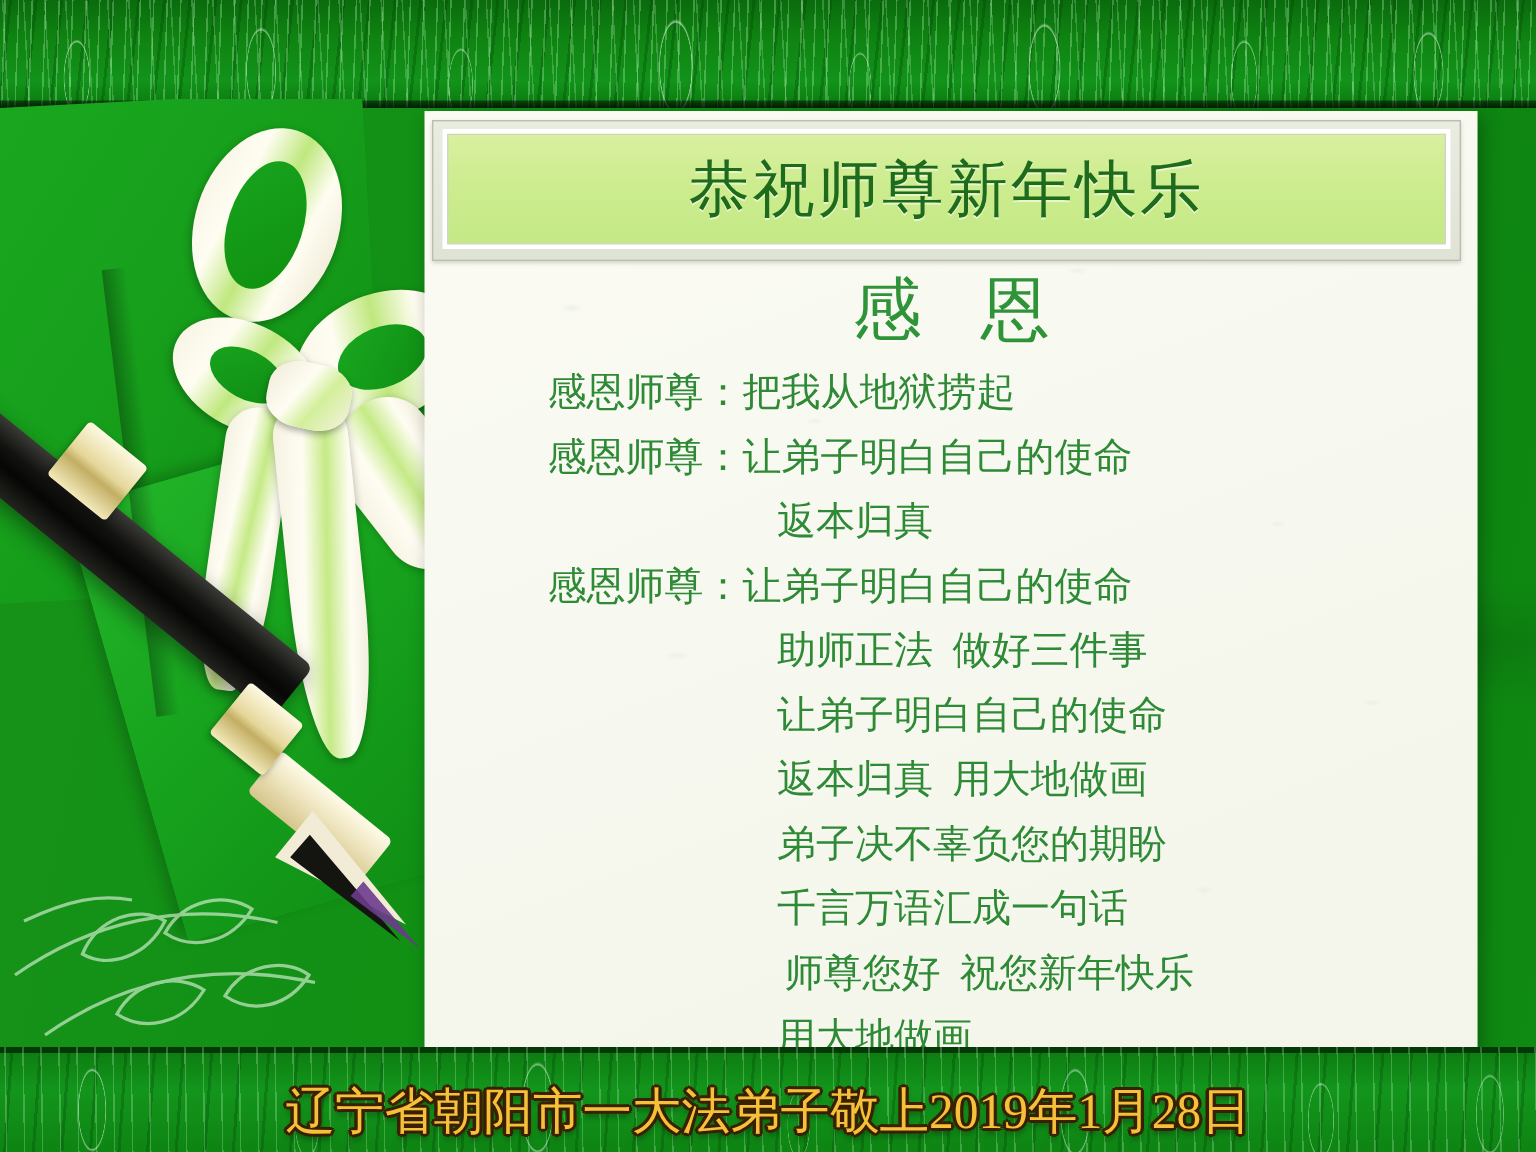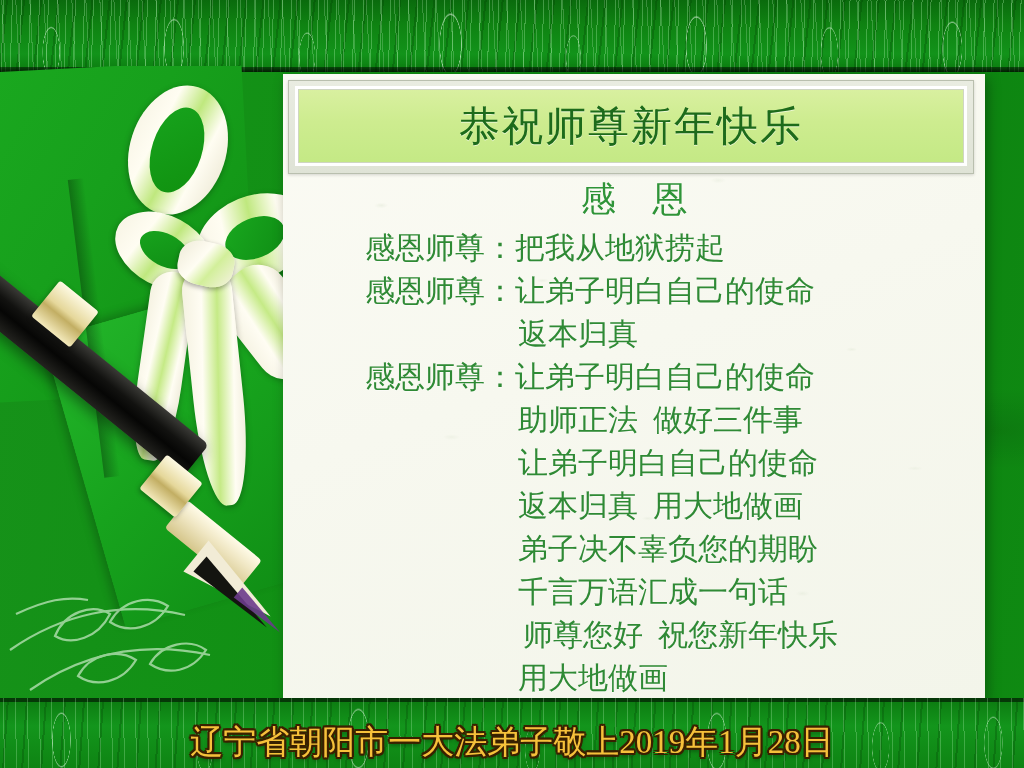--- a/index.html
+++ b/index.html
@@ -210,26 +210,26 @@
   .title-text{
     font-size:41px;color:#1d6b1b;letter-spacing:2px;line-height:1;
     font-family:"Liberation Serif","DejaVu Serif",serif;
     text-shadow:0 1px 0 rgba(255,255,255,.55);
     white-space:nowrap;
   }
 
   
   .poem{position:absolute;left:0;top:104px;width:702px;}
   .poem-heading{
-    text-align:center;font-size:35px;color:#2f9438;letter-spacing:14px;
+    text-align:center;font-size:46px;color:#2f9438;letter-spacing:14px;
     line-height:1.25;margin:0 0 4px 0;padding-left:14px;
     text-shadow:0 1px 1px rgba(255,255,255,.6);
   }
   .poem-line{
-    font-size:30px;color:#2f8a35;line-height:43px;white-space:pre;
+    font-size:26px;color:#2f8a35;line-height:43px;white-space:pre;
     text-shadow:0 1px 1px rgba(255,255,255,.5);
   }
   .poem-line.lead{padding-left:82px;}
   .poem-line.lead2{padding-left:82px;}
   .poem-line.cont{padding-left:235px;}
   .poem-line.cont-tight{padding-left:240px;}
 
   
   .footer-text{
     position:absolute;left:0;right:0;bottom:8px;text-align:center;

